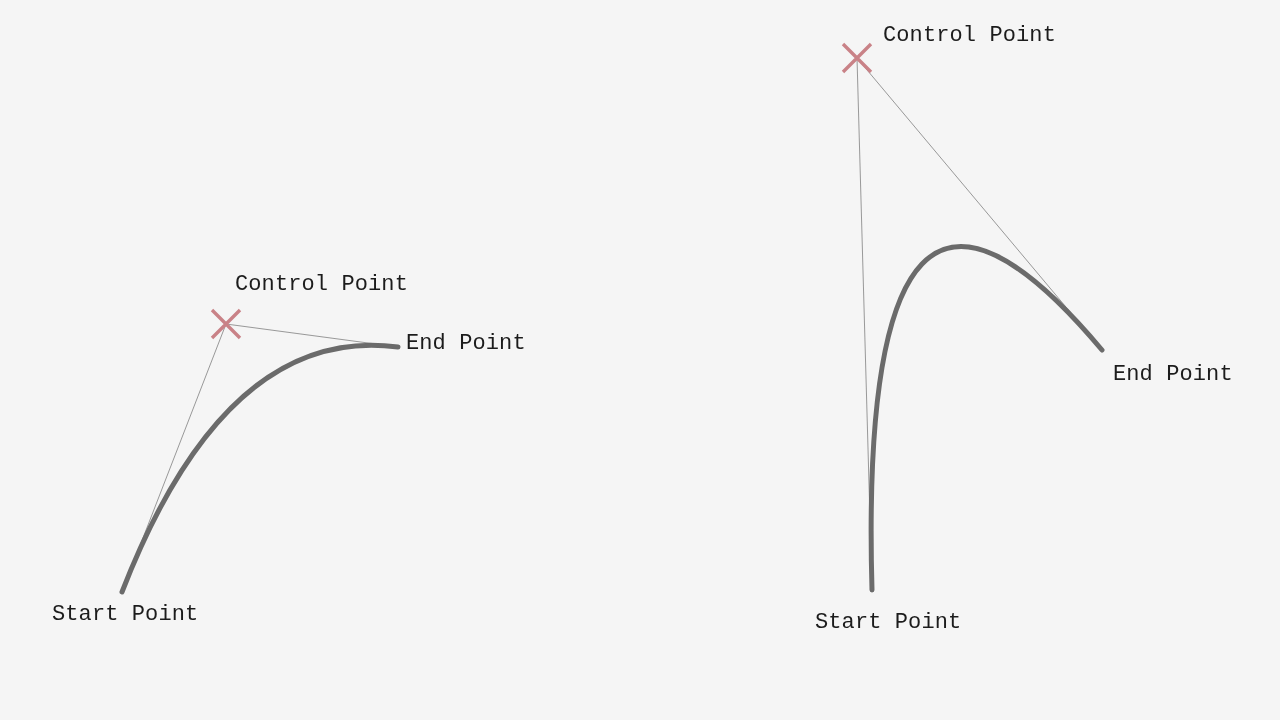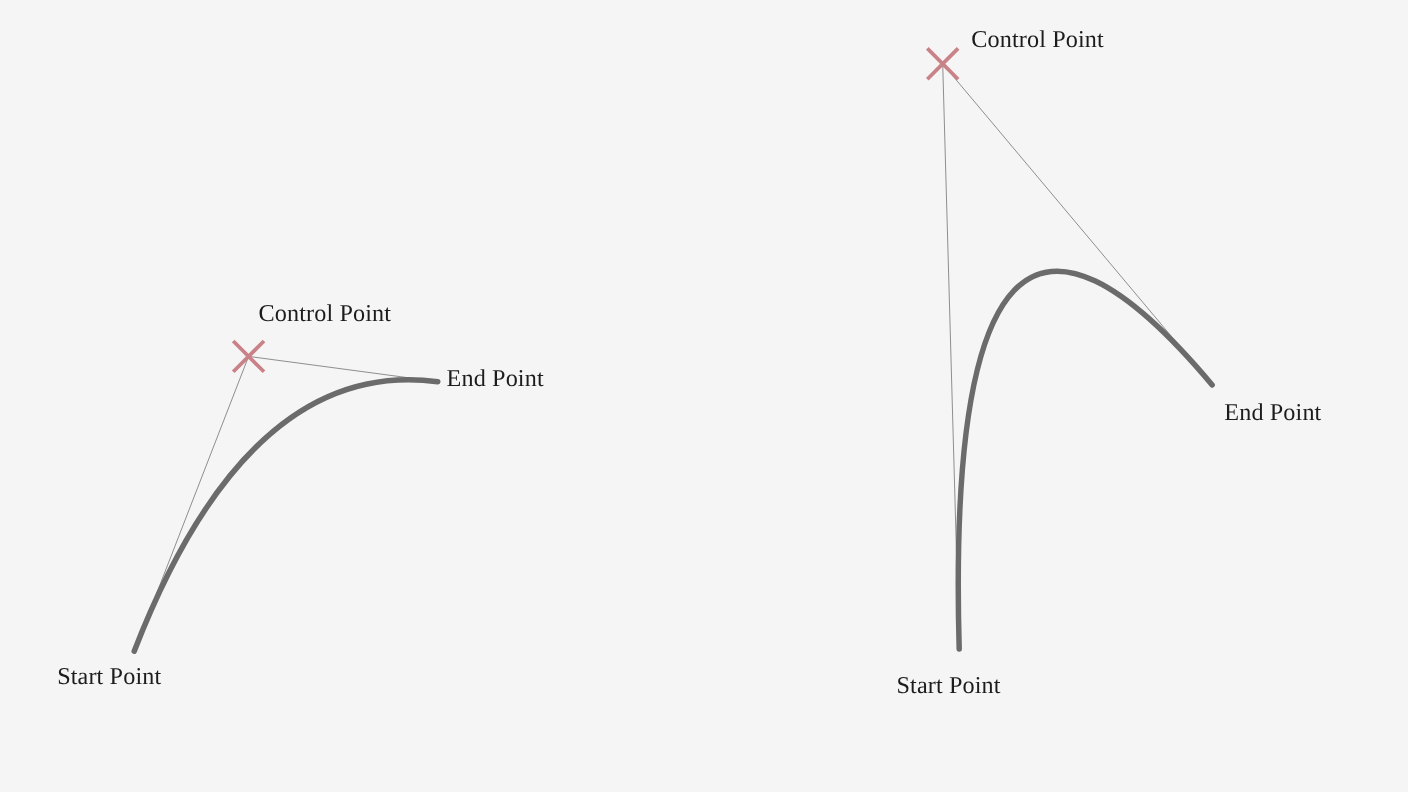--- a/index.html
+++ b/index.html
@@ -40,21 +40,21 @@
     stroke-width: 0.9;
   }
   .xmark {
     fill: none;
     stroke: #c98287;
     stroke-width: 3.4;
     stroke-linecap: butt;
   }
   .label {
     position: absolute;
-    font-family: Liberation Serif, serif;
+    font-family: Liberation Mono, monospace;
     font-size: 22px;
     line-height: 1;
     color: #1c1c1c;
     white-space: nowrap;
     letter-spacing: 0.1px;
   }
 </style>
 </head>
 <body style="background: rgb(245, 245, 245);">
 

